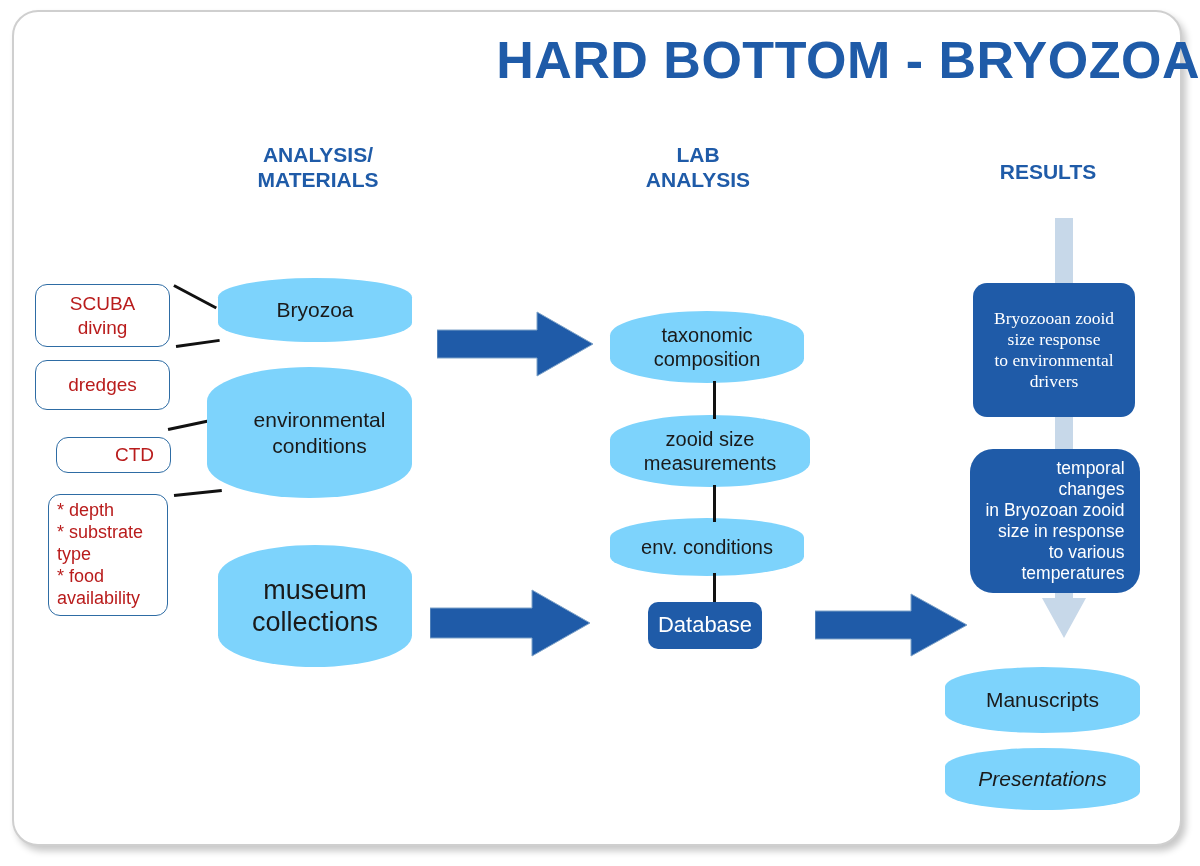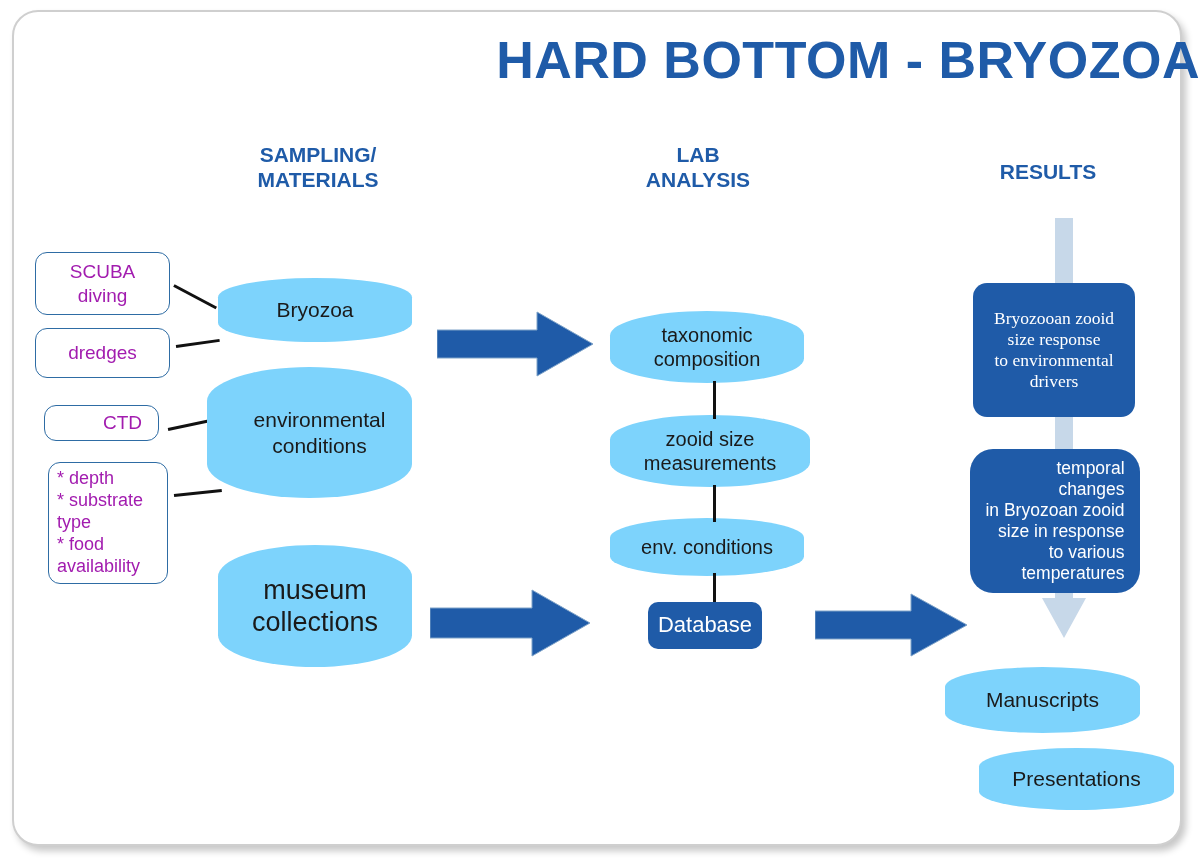--- a/index.html
+++ b/index.html
@@ -53,39 +53,40 @@
   #hdr-sampling { left: 218px; top: 143px; width: 200px; }
   #hdr-lab      { left: 608px; top: 143px; width: 180px; }
   #hdr-results  { left: 948px; top: 160px; width: 200px; }
 
   
   .obox {
     position: absolute;
     border: 1.6px solid #2E6CA4;
     border-radius: 12px;
     background: #ffffff;
-    color: #a21caf;
+    color: #b91c1c;
     font-size: 19px;
     line-height: 1.22;
     box-sizing: border-box;
     display: flex;
     align-items: center;
     justify-content: center;
     text-align: center;
     white-space: pre-line;
+    margin-top: 32px;
   }
   .obox.left-align {
     justify-content: flex-start;
     text-align: left;
     padding-left: 8px;
     font-size: 18px;
   }
   #box-scuba   { left: 35px;  top: 252px; width: 135px; height: 63px; }
   #box-dredges { left: 35px;  top: 328px; width: 135px; height: 50px; }
-  #box-ctd     { left: 44px;  top: 405px; width: 115px; height: 36px; padding-left: 42px; }
+  #box-ctd     { left: 56px;  top: 405px; width: 115px; height: 36px; padding-left: 42px; }
   #box-params  { left: 48px;  top: 462px; width: 120px; height: 122px; }
 
   
   .connector {
     position: absolute;
     background: #111111;
     height: 2.6px;
     transform-origin: left center;
   }
 
@@ -105,21 +106,21 @@
   }
   #cyl-bryozoa  { left: 218px; top: 278px; width: 194px; height: 64px; font-size: 21px; border-radius: 50% / 30%; }
   #cyl-env      { left: 207px; top: 367px; width: 205px; height: 131px; font-size: 21px; border-radius: 50% / 26%; padding-left: 20px; }
   #cyl-museum   { left: 218px; top: 545px; width: 194px; height: 122px; font-size: 27px; border-radius: 50% / 26%; }
 
   #cyl-taxo     { left: 610px; top: 311px; width: 194px; height: 72px; font-size: 20px; border-radius: 50% / 34%; }
   #cyl-zooid    { left: 610px; top: 415px; width: 200px; height: 72px; font-size: 20px; border-radius: 50% / 34%; }
   #cyl-envcond  { left: 610px; top: 518px; width: 194px; height: 58px; font-size: 20px; border-radius: 50% / 34%; }
 
   #cyl-manu     { left: 945px; top: 667px; width: 195px; height: 66px; font-size: 21px; border-radius: 50% / 30%; }
-  #cyl-pres     { left: 979px; top: 748px; width: 195px; height: 62px; font-size: 21px; border-radius: 50% / 30%; }
+  #cyl-pres     { left: 945px; top: 748px; width: 195px; height: 62px; font-size: 21px; border-radius: 50% / 30%; font-style: italic; }
 
   
   .vline {
     position: absolute;
     width: 3px;
     background: #111111;
   }
   #vl1 { left: 713px; top: 381px; height: 38px; }
   #vl2 { left: 713px; top: 485px; height: 37px; }
   #vl3 { left: 713px; top: 573px; height: 32px; }
@@ -151,21 +152,21 @@
 </style>
 </head>
 <body>
 
 <div id="canvas">
 
   <div id="frame"></div>
 
   <div id="title">HARD BOTTOM - BRYOZOA</div>
 
-  <div class="col-header" id="hdr-sampling">SAMPLING/
+  <div class="col-header" id="hdr-sampling">ANALYSIS/
 MATERIALS</div>
   <div class="col-header" id="hdr-lab">LAB
 ANALYSIS</div>
   <div class="col-header" id="hdr-results">RESULTS</div>
 
   <div class="obox" id="box-scuba">SCUBA
 diving</div>
   <div class="obox" id="box-dredges">dredges</div>
   <div class="obox" id="box-ctd">CTD</div>
   <div class="obox left-align" id="box-params">* depth

